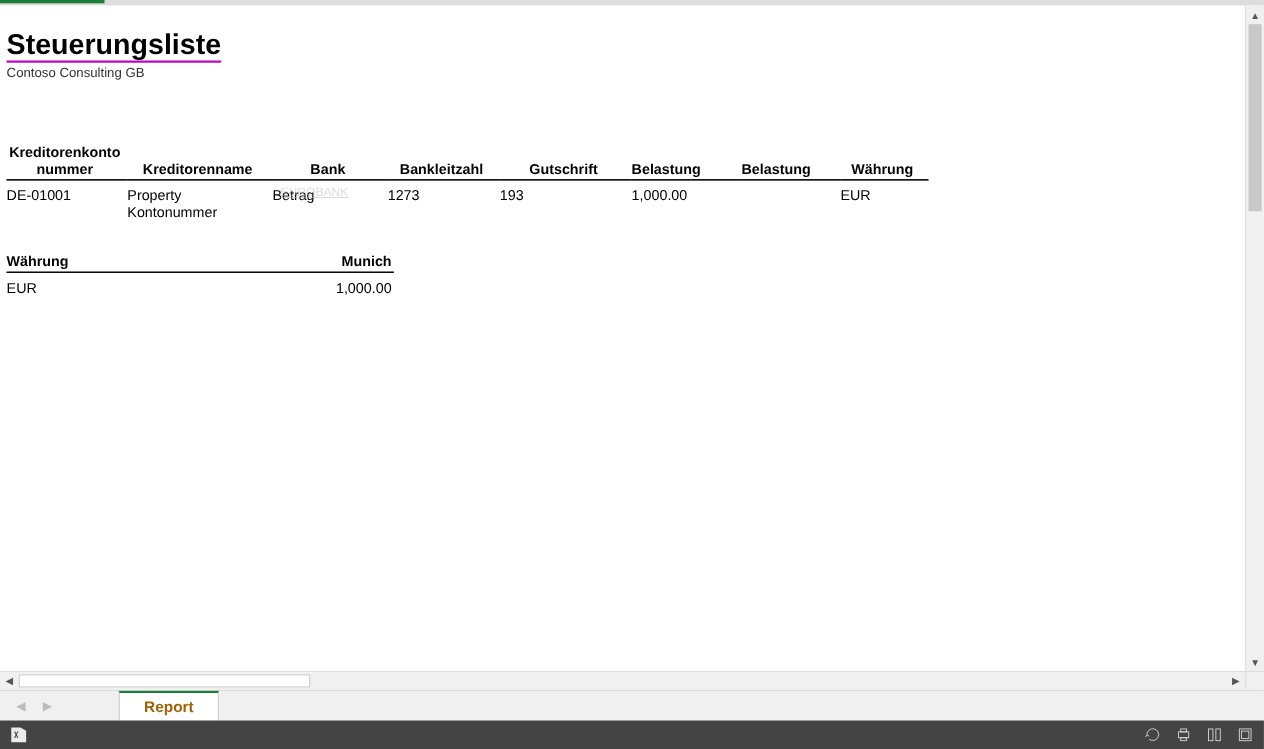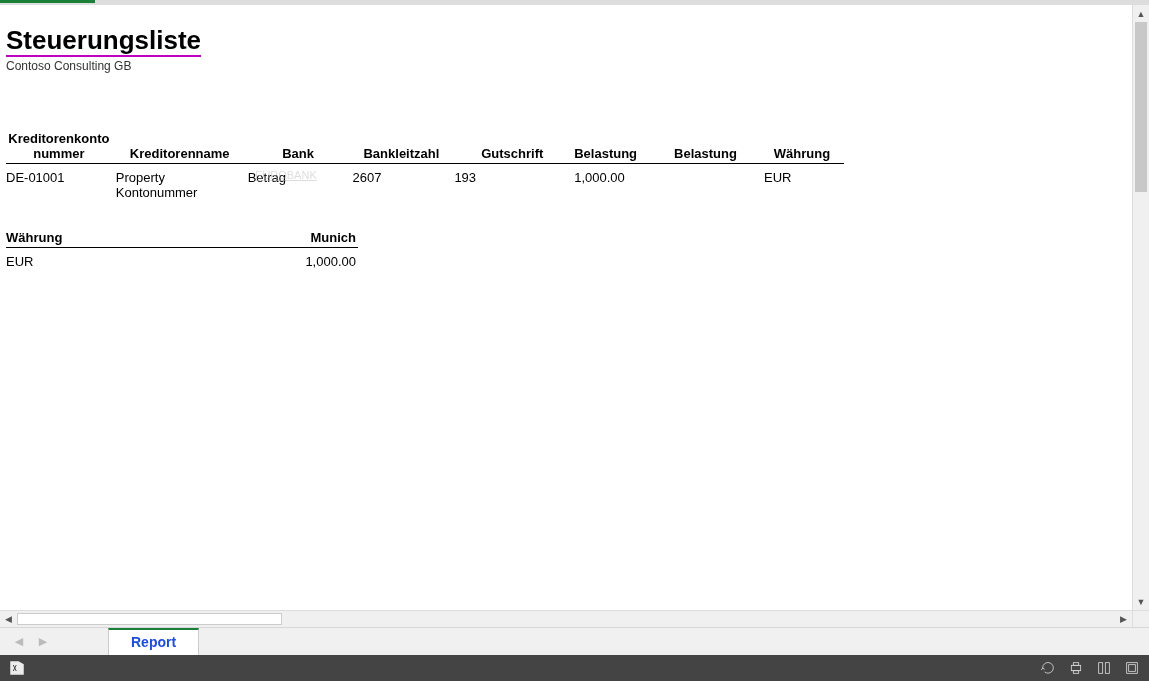--- a/index.html
+++ b/index.html
@@ -153,21 +153,21 @@
     margin-right: 6px;
   }
   .sheet-tab {
     margin-left: 50px;
     background: #fff;
     border: 1px solid #ccc;
     border-bottom: none;
     border-top: 2px solid #1a7f37;
     padding: 4px 22px 5px 22px;
     font-weight: 700;
-    color: #1d4ed8;
+    color: #a16207;
     font-size: 14px;
     text-align: right;
   }
   .statusbar {
     height: 26px;
     background: #444;
     display: flex; align-items: center;
     padding: 0 6px;
     color: #ddd;
   }
@@ -220,21 +220,21 @@
             <th class="num">Belastung</th>
             <th class="num">Belastung</th>
             <th>Währung</th>
           </tr>
         </thead>
         <tbody>
           <tr>
             <td>DE-01001</td>
             <td>Property Kontonummer</td>
             <td>Betrag</td>
-            <td>2607</td>
+            <td>1273</td>
             <td>193</td>
             <td class="num">1,000.00</td>
             <td class="num"></td>
             <td>EUR</td>
           </tr>
         </tbody>
       </table>
 
       <table class="table2">
         <colgroup>

